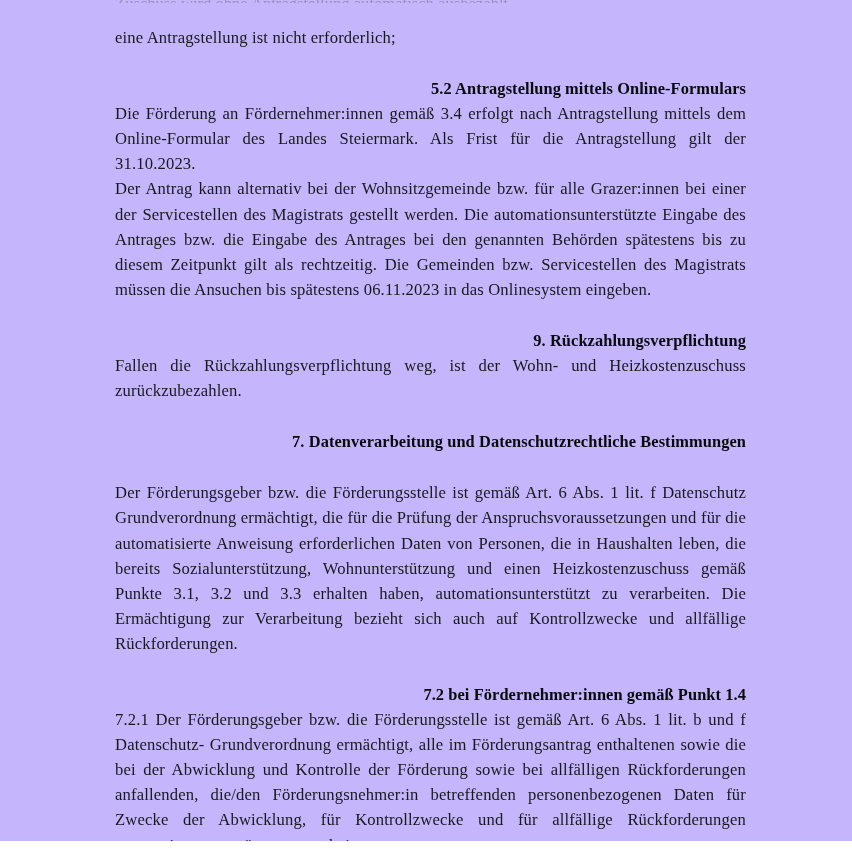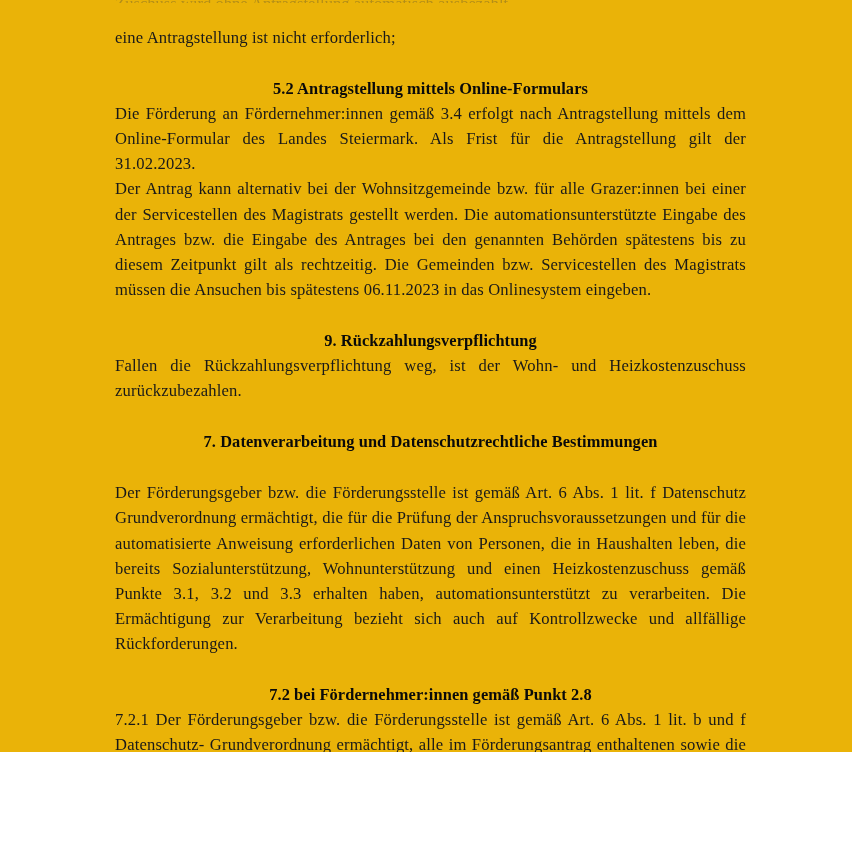--- a/index.html
+++ b/index.html
@@ -13,22 +13,22 @@
     height: 852px;
     overflow: hidden;
     font-family: "Liberation Serif", "DejaVu Serif", serif;
     color: #1c1c1c;
     position: relative;
   }
   .page {
     position: absolute;
     left: 0; top: 0;
     width: 852px;
-    height: 752px;
-    background: #eab308;
+    height: 841px;
+    background: #c4b5fd;
     overflow: hidden;
   }
   .content {
     position: absolute;
     left: 115px;
     top: 0;
     width: 631px;
   }
   
   .cutoff-top {
@@ -55,21 +55,21 @@
     text-align: justify;
     text-justify: inter-word;
     color: #1f1f1f;
     letter-spacing: 0.01em;
   }
   .head {
     font-size: 16.4px;
     line-height: 25.1px;
     font-weight: bold;
     color: #111111;
-    text-align: center;
+    text-align: right;
     letter-spacing: 0.005em;
   }
   .gap-sm { height: 25px; }
   .gap-lg { height: 26px; }
   
   .scan {
     filter: blur(0.16px) contrast(1.06);
     text-rendering: optimizeLegibility;
   }
 </style>
@@ -83,39 +83,39 @@
   <div class="content scan">
 
     <div class="gap-sm"></div>
 
     <p class="para">eine Antragstellung ist nicht erforderlich;</p>
 
     <div class="gap-lg"></div>
 
     <h3 class="head">5.2 Antragstellung mittels Online-Formulars</h3>
 
-    <p class="para">Die Förderung an Fördernehmer:innen gemäß 3.4 erfolgt nach Antragstellung mittels dem Online-Formular des Landes Steiermark. Als Frist für die Antragstellung gilt der 31.02.2023.</p>
+    <p class="para">Die Förderung an Fördernehmer:innen gemäß 3.4 erfolgt nach Antragstellung mittels dem Online-Formular des Landes Steiermark. Als Frist für die Antragstellung gilt der 31.10.2023.</p>
 
     <p class="para">Der Antrag kann alternativ bei der Wohnsitzgemeinde bzw. für alle Grazer:innen bei einer der Servicestellen des Magistrats gestellt werden. Die automationsunterstützte Eingabe des Antrages bzw. die Eingabe des Antrages bei den genannten Behörden spätestens bis zu diesem Zeitpunkt gilt als rechtzeitig. Die Gemeinden bzw. Servicestellen des Magistrats müssen die Ansuchen bis spätestens 06.11.2023 in das Onlinesystem eingeben.</p>
 
     <div class="gap-lg"></div>
 
     <h3 class="head">9. Rückzahlungsverpflichtung</h3>
 
     <p class="para">Fallen die Rückzahlungsverpflichtung weg, ist der Wohn- und Heizkostenzuschuss zurückzubezahlen.</p>
 
     <div class="gap-lg"></div>
 
     <h3 class="head">7. Datenverarbeitung und Datenschutzrechtliche Bestimmungen</h3>
 
     <div class="gap-lg"></div>
 
 
     <p class="para">Der Förderungsgeber bzw. die Förderungsstelle ist gemäß Art. 6 Abs. 1 lit. f Datenschutz Grundverordnung ermächtigt, die für die Prüfung der Anspruchsvoraussetzungen und für die automatisierte Anweisung erforderlichen Daten von Personen, die in Haushalten leben, die bereits Sozialunterstützung, Wohnunterstützung und einen Heizkostenzuschuss gemäß Punkte 3.1, 3.2 und 3.3 erhalten haben, automationsunterstützt zu verarbeiten. Die Ermächtigung zur Verarbeitung bezieht sich auch auf Kontrollzwecke und allfällige Rückforderungen.</p>
 
     <div class="gap-lg"></div>
 
-    <h3 class="head">7.2 bei Fördernehmer:innen gemäß Punkt 2.8</h3>
+    <h3 class="head">7.2 bei Fördernehmer:innen gemäß Punkt 1.4</h3>
 
     <p class="para">7.2.1 Der Förderungsgeber bzw. die Förderungsstelle ist gemäß Art. 6 Abs. 1 lit. b und f Datenschutz- Grundverordnung ermächtigt, alle im Förderungsantrag enthaltenen sowie die bei der Abwicklung und Kontrolle der Förderung sowie bei allfälligen Rückforderungen anfallenden, die/den Förderungsnehmer:in betreffenden personenbezogenen Daten für Zwecke der Abwicklung, für Kontrollzwecke und für allfällige Rückforderungen automationsunterstützt zu verarbeiten.</p>
 
   </div>
 </div>
 
 </body></html>

